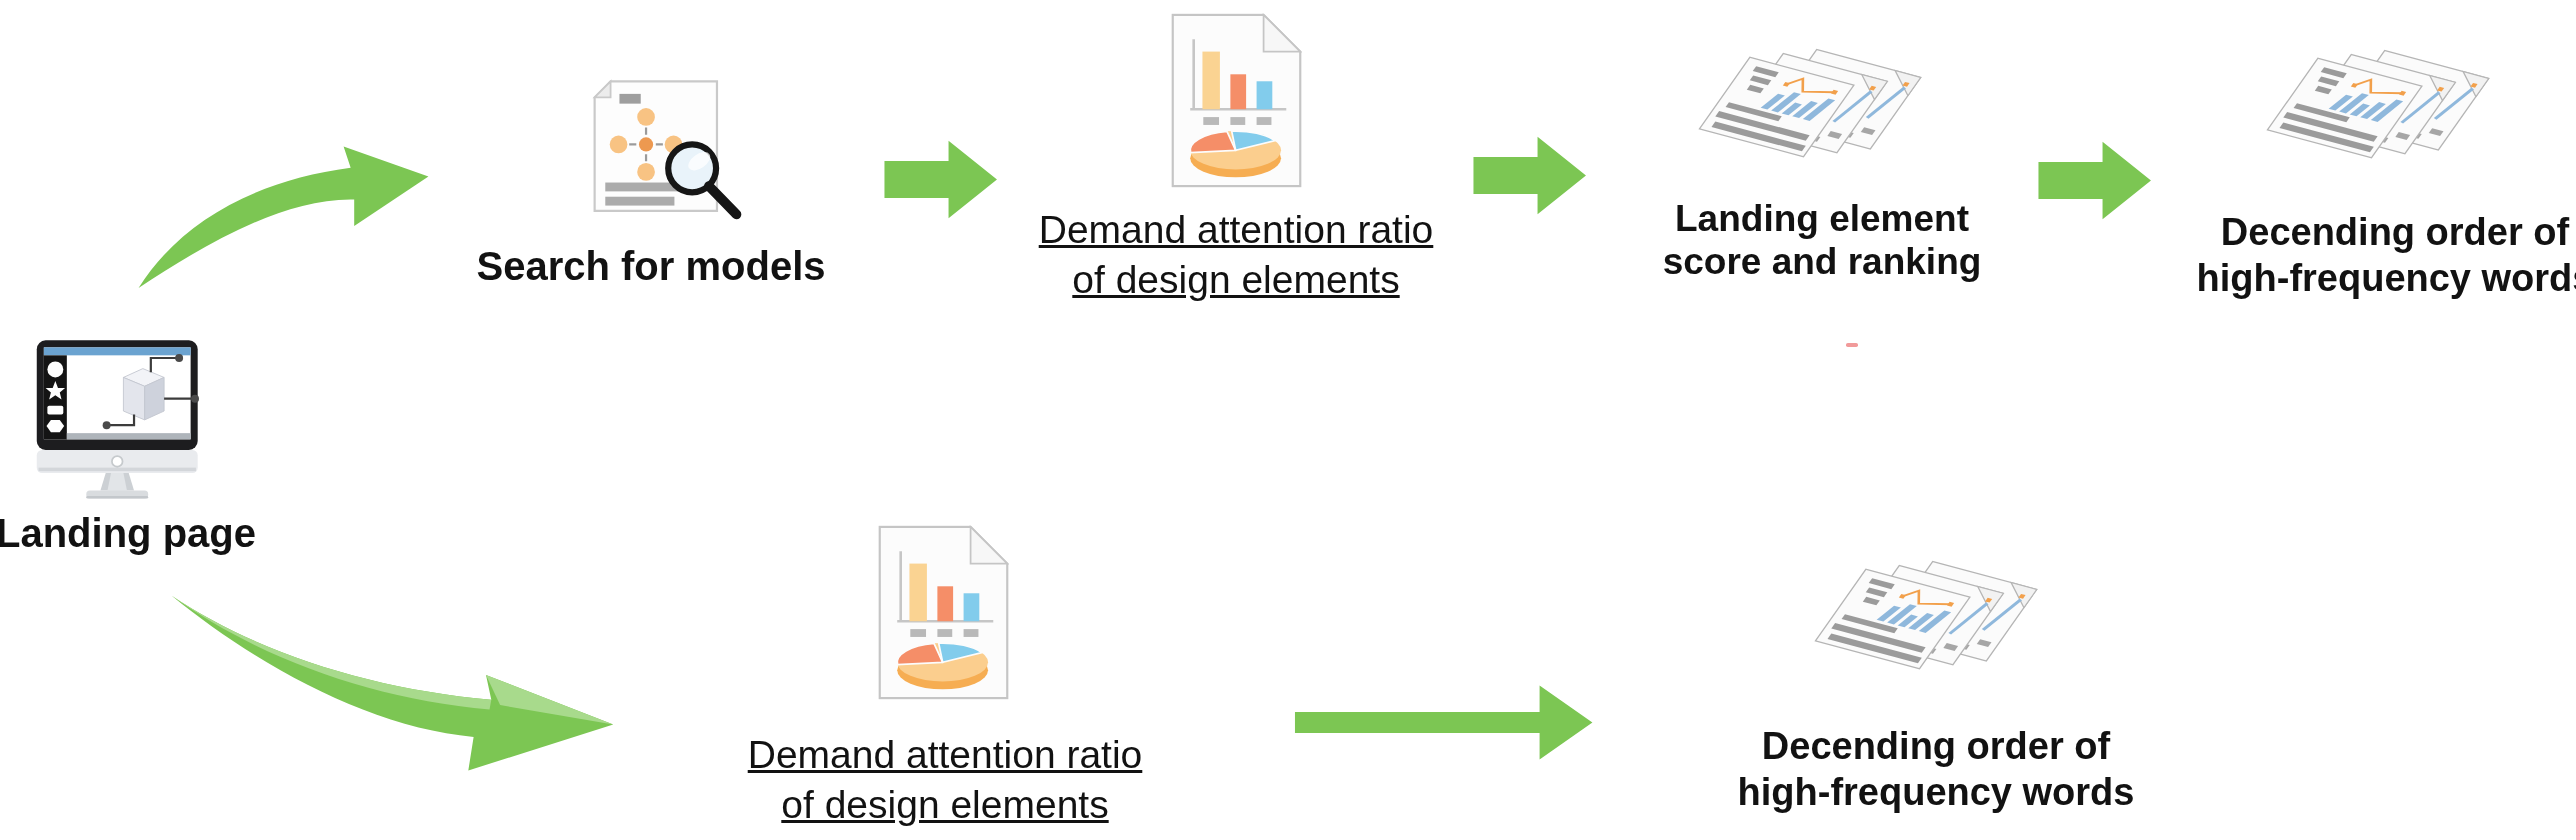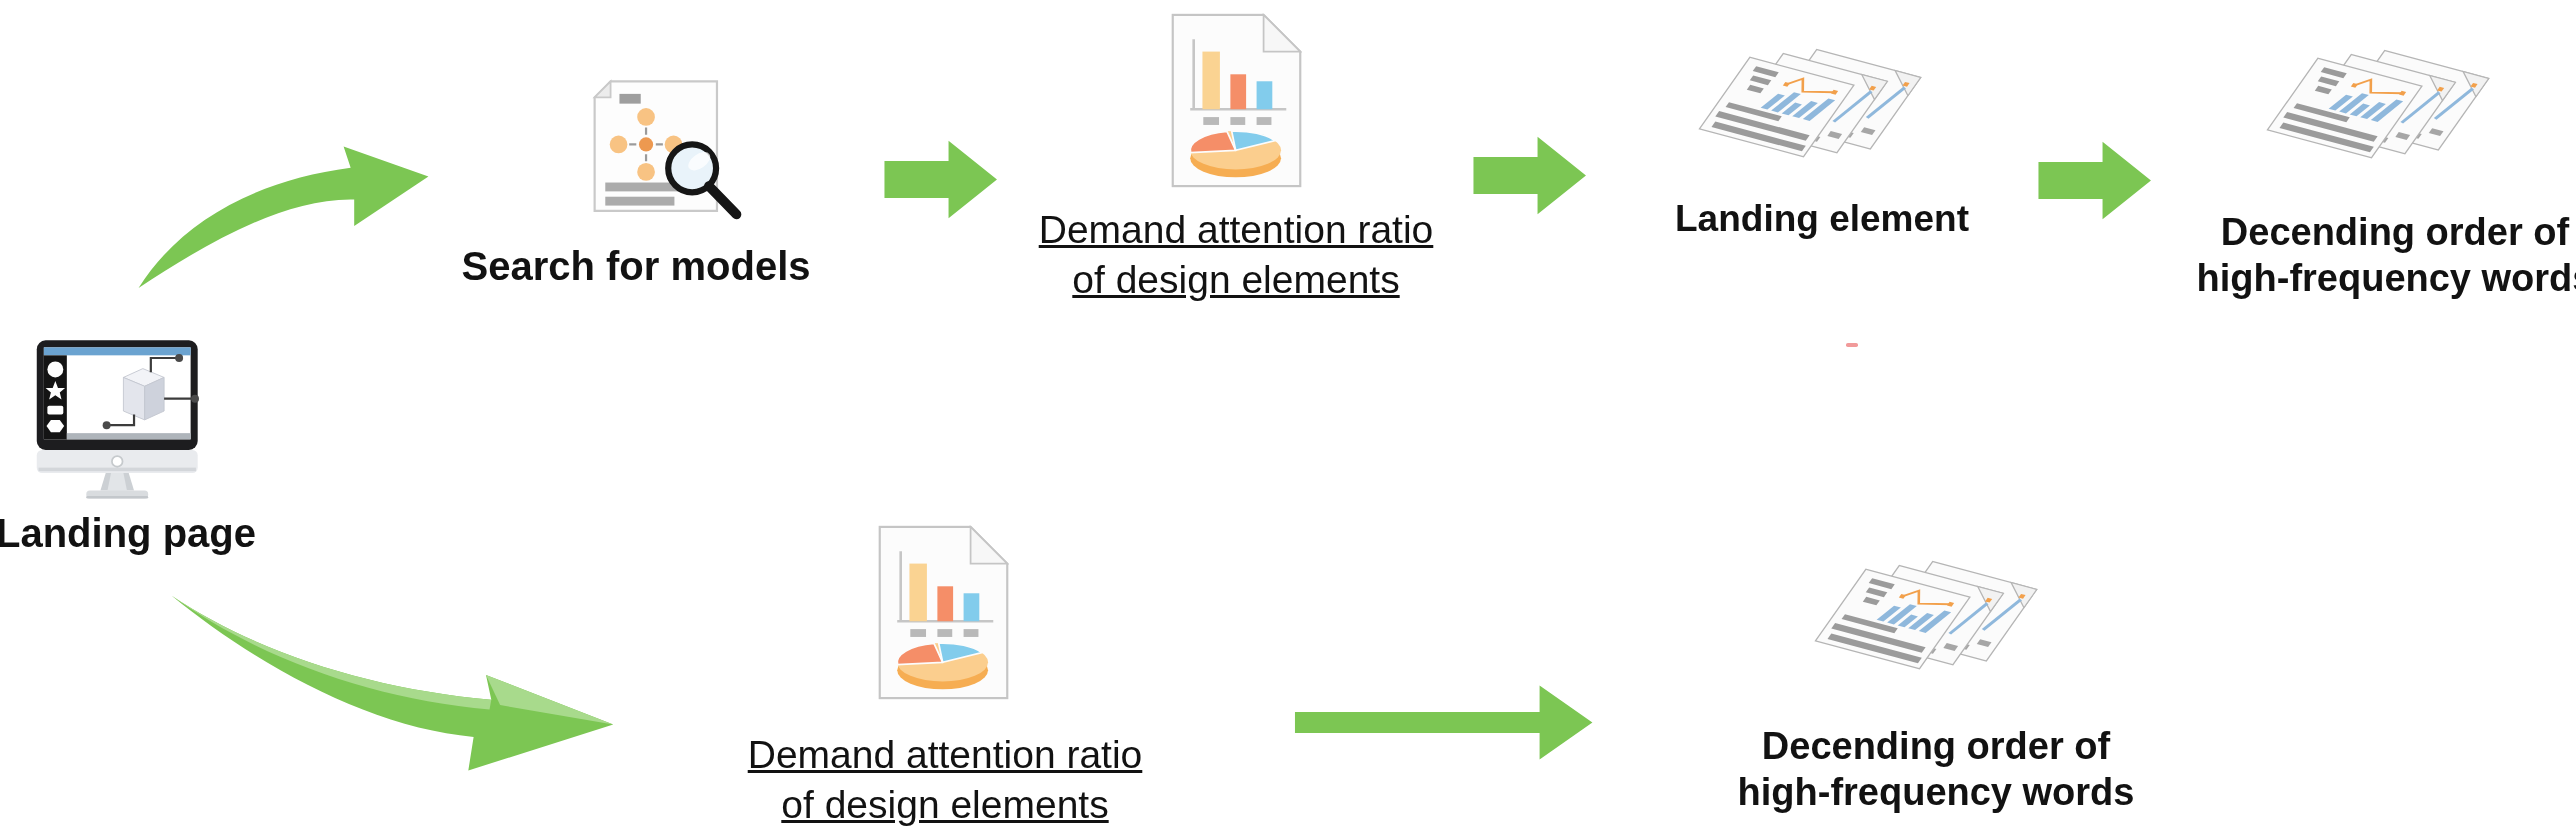--- a/index.html
+++ b/index.html
@@ -161,21 +161,21 @@
     <div class="line">Landing page</div>
   </div>
 
   <svg class="abs" style="left:133px;top:143px;" width="301" height="152" viewBox="0 0 340 172">
     <path class="arrow-fill" d="M6,164 C54,88 140,42 246,28 L238,4 L334,38 L250,94 L250,64 C168,62 76,118 6,164 Z"></path>
   </svg>
 
   <svg class="abs" style="left:584px;top:76px;" width="164" height="151" viewBox="0 0 185 170">
       <use href="#sym-searchdoc"></use>
     </svg>
-  <div class="label lbl-semibold lbl-44" style="left:636px;top:241px;">
+  <div class="label lbl-semibold lbl-44" style="left:651px;top:241px;">
     <div class="line">Search for models</div>
   </div>
 
   <svg class="abs" style="left:884px;top:139px;" width="115" height="81" viewBox="0 0 130 92">
       <use href="#sym-arrow"></use>
     </svg>
 
   <svg class="abs" style="left:1171px;top:11.5px;" width="131" height="177" viewBox="0 0 150 200">
       <use href="#sym-chartdoc"></use>
     </svg>
@@ -186,20 +186,21 @@
 
   <svg class="abs" style="left:1473px;top:135px;" width="115" height="81" viewBox="0 0 130 92">
       <use href="#sym-arrow"></use>
     </svg>
 
   <svg class="abs" style="left:1690px;top:48px;" width="241" height="136" viewBox="0 0 310 175">
       <use href="#sym-stack"></use>
     </svg>
   <div class="label lbl-semibold lbl-41" style="left:1822px;top:197px;">
     <div class="line">Landing element</div>
+    <div class="line">score and ranking</div>
   </div>
   <div class="spell-mark"></div>
 
   <svg class="abs" style="left:2038px;top:140px;" width="115" height="81" viewBox="0 0 130 92">
       <use href="#sym-arrow"></use>
     </svg>
 
   <svg class="abs" style="left:2258px;top:49px;" width="241" height="136" viewBox="0 0 310 175">
       <use href="#sym-stack"></use>
     </svg>

